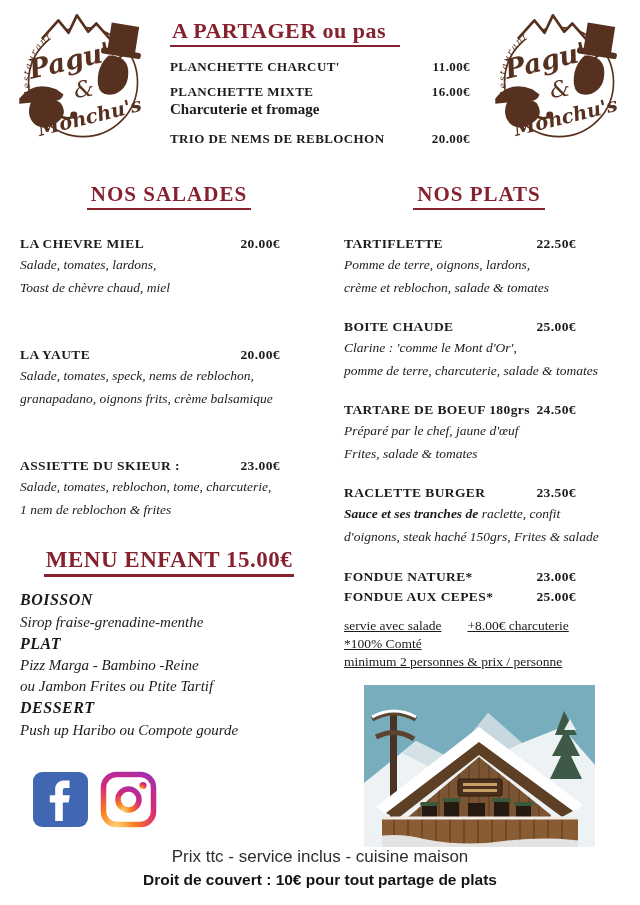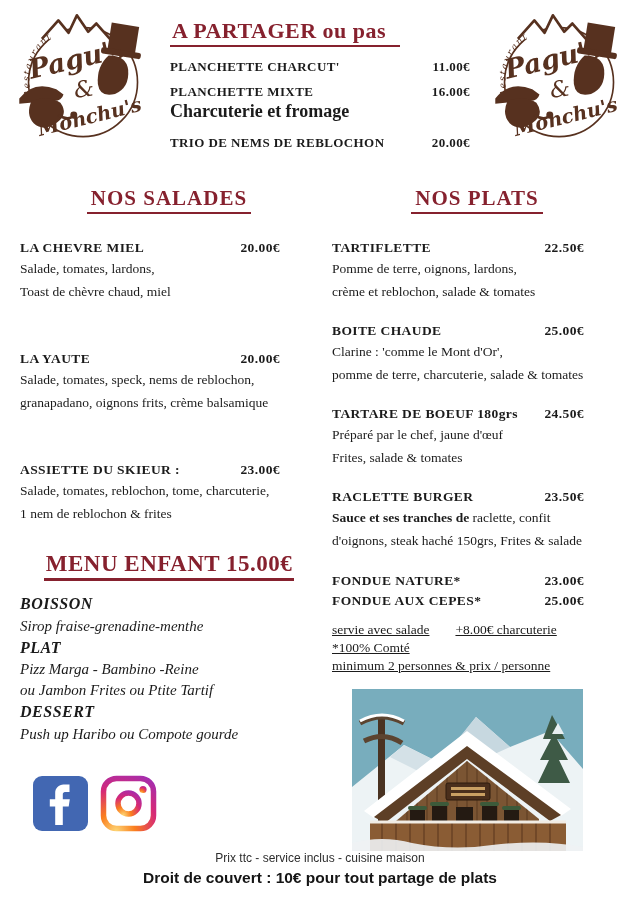--- a/index.html
+++ b/index.html
@@ -18,36 +18,36 @@
   .share{flex:1;padding:14px 6px 0 12px;}
   .share-title{
     font-size:22px;font-weight:700;color:var(--accent);
     letter-spacing:.5px;border-bottom:2.5px solid var(--accent);
     display:inline-block;padding:0 14px 1px 2px;margin-bottom:12px;
   }
   .share-row{margin-bottom:9px;}
   .ihead{display:flex;justify-content:space-between;align-items:baseline;
     font-weight:700;font-size:13px;letter-spacing:.4px;}
   .share .ihead{padding-right:6px;}
-  .share .idesc-bold{font-weight:700;font-size:18px;margin-top:1px;}
-
-  
-  .cols{display:flex;padding:26px 18px 0 20px;gap:14px;}
+  .share .idesc-bold{font-weight:700;font-size:15px;margin-top:1px;}
+
+  
+  .cols{display:flex;padding:26px 26px 0 20px;gap:26px;}
   .col-left{width:298px;flex:none;}
   .col-right{flex:1;}
   .sec-head-wrap{text-align:center;margin-bottom:26px;}
   .sec-head{
     font-size:21px;font-weight:700;color:var(--accent);letter-spacing:1px;
     border-bottom:2.5px solid var(--accent);display:inline-block;padding:0 4px 1px 4px;
   }
   .item{margin-bottom:22px;}
   .col-left .item{margin-bottom:50px;}
   .col-left .item.last{margin-bottom:14px;}
   .item .ihead{font-size:13.5px;padding-right:38px;}
-  .idesc{font-size:13.5px;line-height:1.45;margin-top:3px;}
+  .idesc{font-size:13.5px;line-height:1.45;margin-top:3px;font-style:italic;}
   .idesc .bseg{font-weight:700;}
   .fondue-row{margin-bottom:4px;}
   .fondue-row .ihead{font-size:13.5px;padding-right:38px;align-items:flex-end;}
 
   
   .me-head-wrap{text-align:center;margin:28px 0 12px 0;}
   .me-head{
     font-size:23px;font-weight:700;color:var(--accent);letter-spacing:.5px;
     border-bottom:3px solid var(--accent);display:inline-block;padding:0 2px 1px 2px;
   }
@@ -61,21 +61,21 @@
   
   .social{display:flex;gap:11px;margin:30px 0 0 12px;}
   .social svg{display:block;}
 
   
   .photo-wrap{margin:14px 0 0 20px;width:231px;height:162px;}
 
   
   .footer{margin-top:auto;text-align:center;padding-bottom:38px;
     font-family:"Liberation Sans",sans-serif;}
-  .footer-line1{font-size:12px;color:#2e2e2e;margin-bottom:4px;}
+  .footer-line1{font-size:17px;color:#2e2e2e;margin-bottom:4px;}
   .footer-line2{font-size:15.5px;font-weight:700;color:#151515;}
 
   svg text{font-family:"DejaVu Serif",serif;}
 </style>
 </head>
 <body>
 
 <div class="page">
 
   <header class="top">

